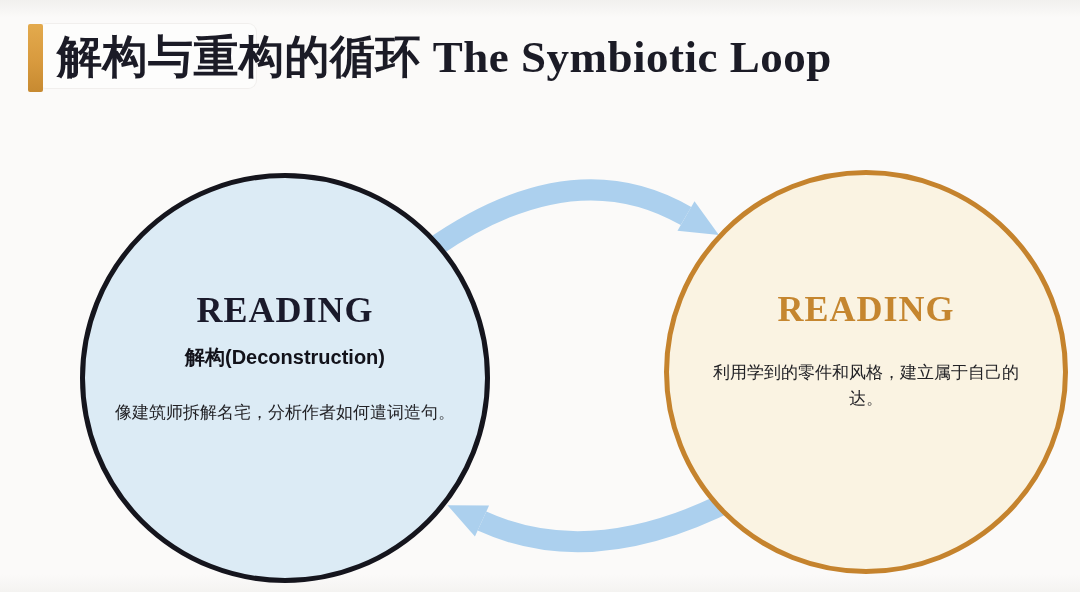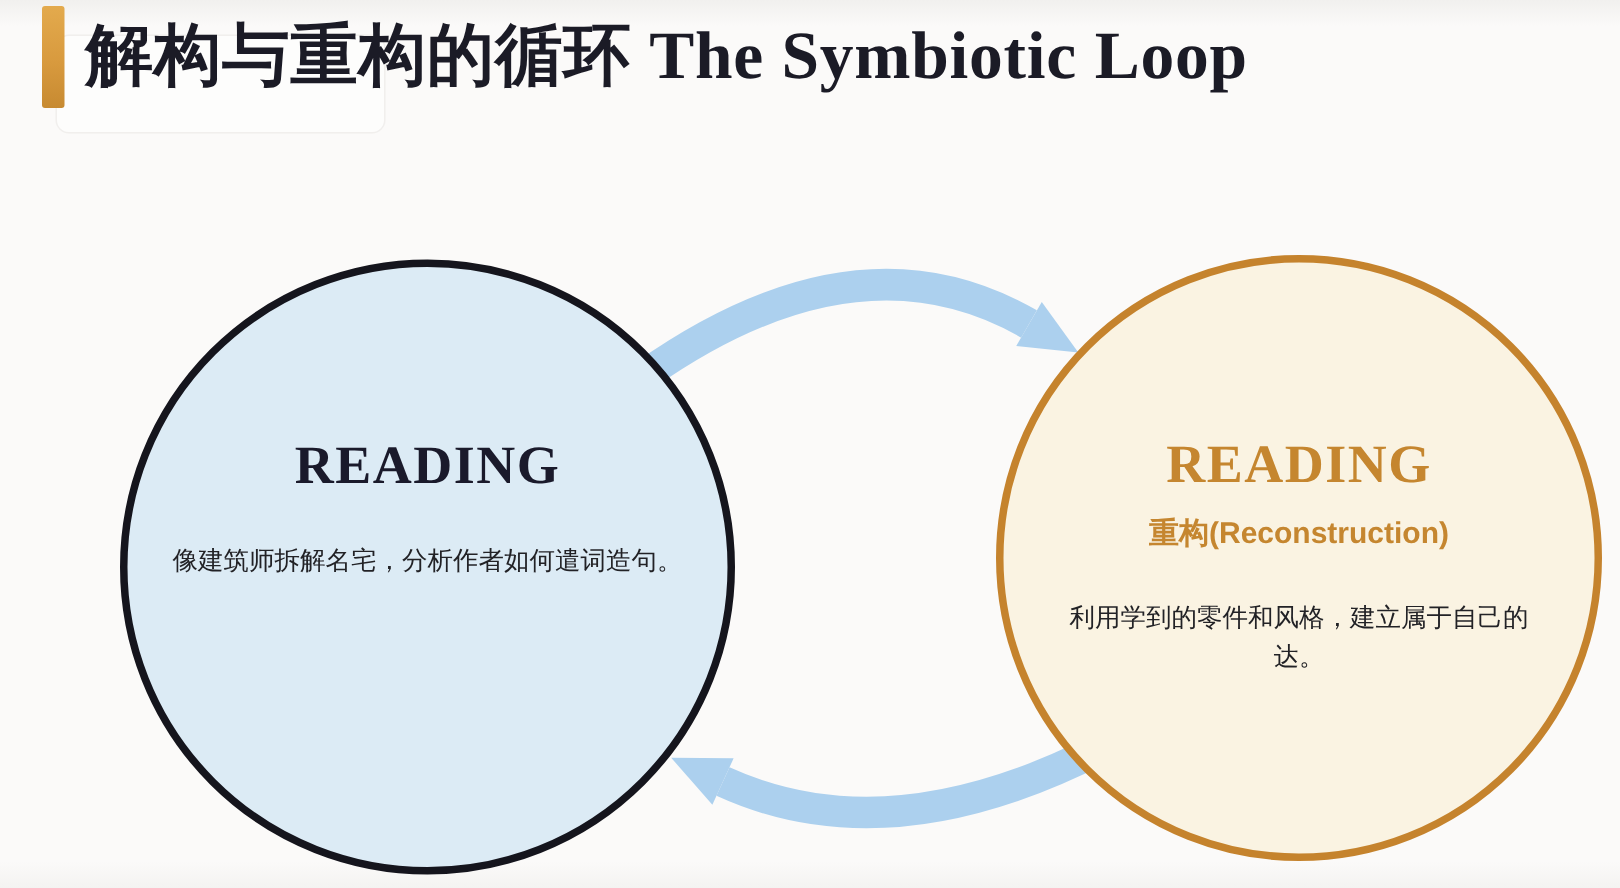--- a/index.html
+++ b/index.html
@@ -26,21 +26,21 @@
     height: 64px;
     border-radius: 8px;
     background: rgba(255, 255, 255, 0.55);
     box-shadow: 0 0 0 1px rgba(210, 208, 204, 0.25);
   }
 
   
   .header {
     position: absolute;
     left: 28px;
-    top: 4px;
+    top: 24px;
     display: flex;
     align-items: center;
     gap: 14px;
   }
   .accent-bar {
     width: 15px;
     height: 68px;
     background: linear-gradient(180deg, #e3aa4d 0%, var(--accent-orange, #d89a3e) 55%, #c78a31 100%);
     border-radius: 2px;
   }
@@ -147,22 +147,22 @@
       <marker id="ah" markerUnits="userSpaceOnUse" markerWidth="48" markerHeight="48" refX="4" refY="24" orient="auto">
         <path class="arrow-head" d="M4 7 L42 24 L4 41 Z"></path>
       </marker>
     </defs>
     <path class="arrow-path" d="M 430 250 Q 572 150 686 216" marker-end="url(#ah)"></path>
     <path class="arrow-path" d="M 754 488 Q 600 575 482 521" marker-end="url(#ah)"></path>
   </svg>
 
   <div class="circle reading">
     <div class="circle-heading">READING</div>
+    <div class="circle-subtitle">解构(Deconstruction)</div>
     <div class="circle-body">像建筑师拆解名宅，分析作者如何遣词造句。</div>
   </div>
 
   <div class="circle writing">
     <div class="circle-heading">READING</div>
-    <div class="circle-subtitle">重构(Reconstruction)</div>
     <div class="circle-body">利用学到的零件和风格，建立属于自己的达。</div>
   </div>
 
 </div>
 
 </body></html>

